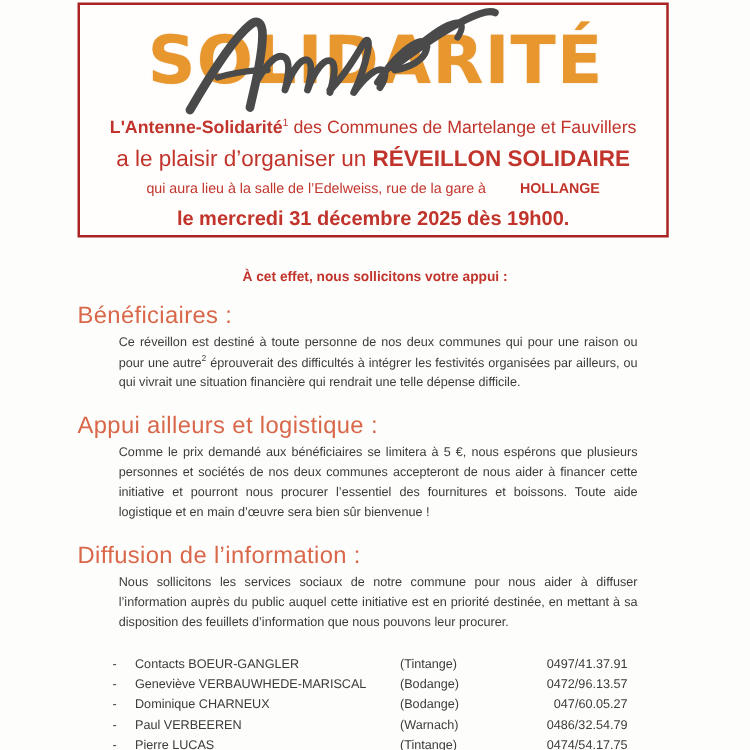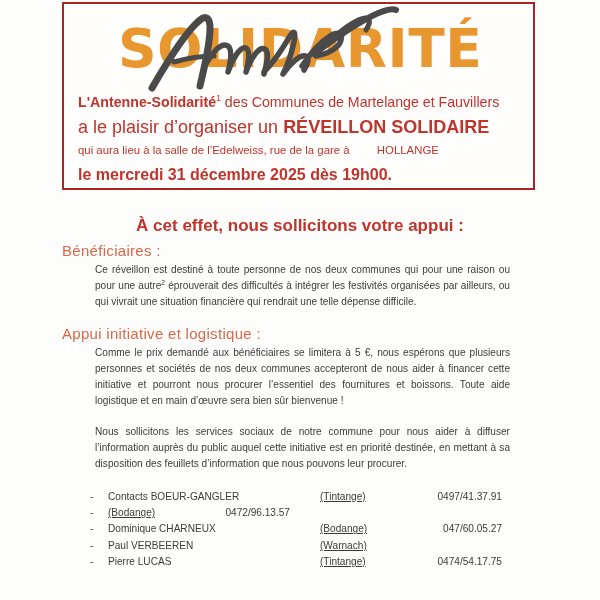--- a/index.html
+++ b/index.html
@@ -62,20 +62,21 @@
   .signature {
     position: absolute;
     left: 80px;
     top: -2px;
     width: 260px;
     height: 92px;
     pointer-events: none;
   }
 
   .subtitle-block {
+    text-align: center;
     color: #c0342b;
     padding: 0 14px;
   }
   .sub-l1 {
     font-size: 14.2px;
     line-height: 1.45;
     white-space: nowrap;
   }
   .sub-l1 b { font-weight: bold; }
   .sub-l1 sup { font-size: 8.5px; vertical-align: super; }
@@ -83,51 +84,51 @@
     font-size: 18px;
     line-height: 1.6;
     white-space: nowrap;
   }
   .sub-l2 b { font-weight: bold; }
   .sub-l3 {
     font-size: 11.4px;
     line-height: 1.7;
     white-space: nowrap;
   }
-  .sub-l3 b { font-weight: normal; padding-left: 24px; }
+  .sub-l3 b { font-weight: bold; padding-left: 24px; }
   .sub-l4 {
     font-size: 16px;
     line-height: 1.75;
     font-weight: bold;
     white-space: nowrap;
   }
 
   
   .appeal {
     position: absolute;
     left: 0;
     top: 216px;
     width: 600px;
     text-align: center;
-    font-size: 17px;
+    font-size: 11px;
     font-weight: bold;
     color: #c0342b;
   }
 
   .content {
     position: absolute;
     left: 62px;
     top: 242px;
     width: 478px;
   }
 
   .section { margin-bottom: 2px; }
 
   .section-heading {
-    font-size: 15px;
+    font-size: 19px;
     color: #d9674a;
     letter-spacing: 0.3px;
     margin: 0 0 3px 0;
     font-weight: normal;
   }
 
   .section-body {
     margin: 0 0 0 33px;
     font-size: 10.1px;
     line-height: 1.58;
@@ -145,21 +146,21 @@
   }
   .contact-row {
     display: flex;
     align-items: baseline;
     font-size: 10.1px;
     line-height: 1.62;
     color: #3b3b3b;
   }
   .c-dash { width: 18px; flex: none; }
   .c-name { width: 212px; flex: none; }
-  .c-place { width: 82px; flex: none; text-decoration: underline; }
+  .c-place { width: 82px; flex: none; }
   .c-phone { width: 100px; flex: none; text-align: right; }
 </style>
 </head>
 <body>
 
 <div class="page">
 
   <div class="header-frame">
 
     <div class="title-wrap">
@@ -192,59 +193,62 @@
   <div class="content">
 
     <div class="section">
       <div class="section-heading">Bénéficiaires :</div>
       <p class="section-body"><span>Ce réveillon est destiné à toute personne de nos deux communes qui pour une raison ou pour une autre</span><sup>2</sup><span> éprouverait des difficultés à intégrer les festivités organisées par ailleurs, ou qui vivrait une situation financière qui rendrait une telle dépense difficile.</span></p>
     </div>
 
     <div class="gap-md"></div>
 
     <div class="section">
-      <div class="section-heading">Appui initiative et logistique :</div>
+      <div class="section-heading">Appui ailleurs et logistique :</div>
       <p class="section-body">Comme le prix demandé aux bénéficiaires se limitera à 5 €, nous espérons que plusieurs personnes et sociétés de nos deux communes accepteront de nous aider à financer cette initiative et pourront nous procurer l’essentiel des fournitures et boissons. Toute aide logistique et en main d’œuvre sera bien sûr bienvenue !</p>
     </div>
 
     <div class="gap-md"></div>
 
     <div class="section">
+      <div class="section-heading">Diffusion de l’information :</div>
       <p class="section-body">Nous sollicitons les services sociaux de notre commune pour nous aider à diffuser l’information auprès du public auquel cette initiative est en priorité destinée, en mettant à sa disposition des feuillets d’information que nous pouvons leur procurer.</p>
     </div>
 
     <div class="gap-md"></div>
 
     <div class="section">
       <div class="contacts-list">
 
         <div class="contact-row">
           <span class="c-dash">-</span>
           <span class="c-name">Contacts BOEUR-GANGLER</span>
           <span class="c-place">(Tintange)</span>
           <span class="c-phone">0497/41.37.91</span>
         </div>
 
         <div class="contact-row">
           <span class="c-dash">-</span>
+          <span class="c-name">Geneviève VERBAUWHEDE-MARISCAL</span>
           <span class="c-place">(Bodange)</span>
           <span class="c-phone">0472/96.13.57</span>
         </div>
 
         <div class="contact-row">
           <span class="c-dash">-</span>
           <span class="c-name">Dominique CHARNEUX</span>
           <span class="c-place">(Bodange)</span>
           <span class="c-phone">047/60.05.27</span>
         </div>
 
         <div class="contact-row">
           <span class="c-dash">-</span>
           <span class="c-name">Paul VERBEEREN</span>
           <span class="c-place">(Warnach)</span>
+          <span class="c-phone">0486/32.54.79</span>
         </div>
 
         <div class="contact-row">
           <span class="c-dash">-</span>
           <span class="c-name">Pierre LUCAS</span>
           <span class="c-place">(Tintange)</span>
           <span class="c-phone">0474/54.17.75</span>
         </div>
 
       </div>

